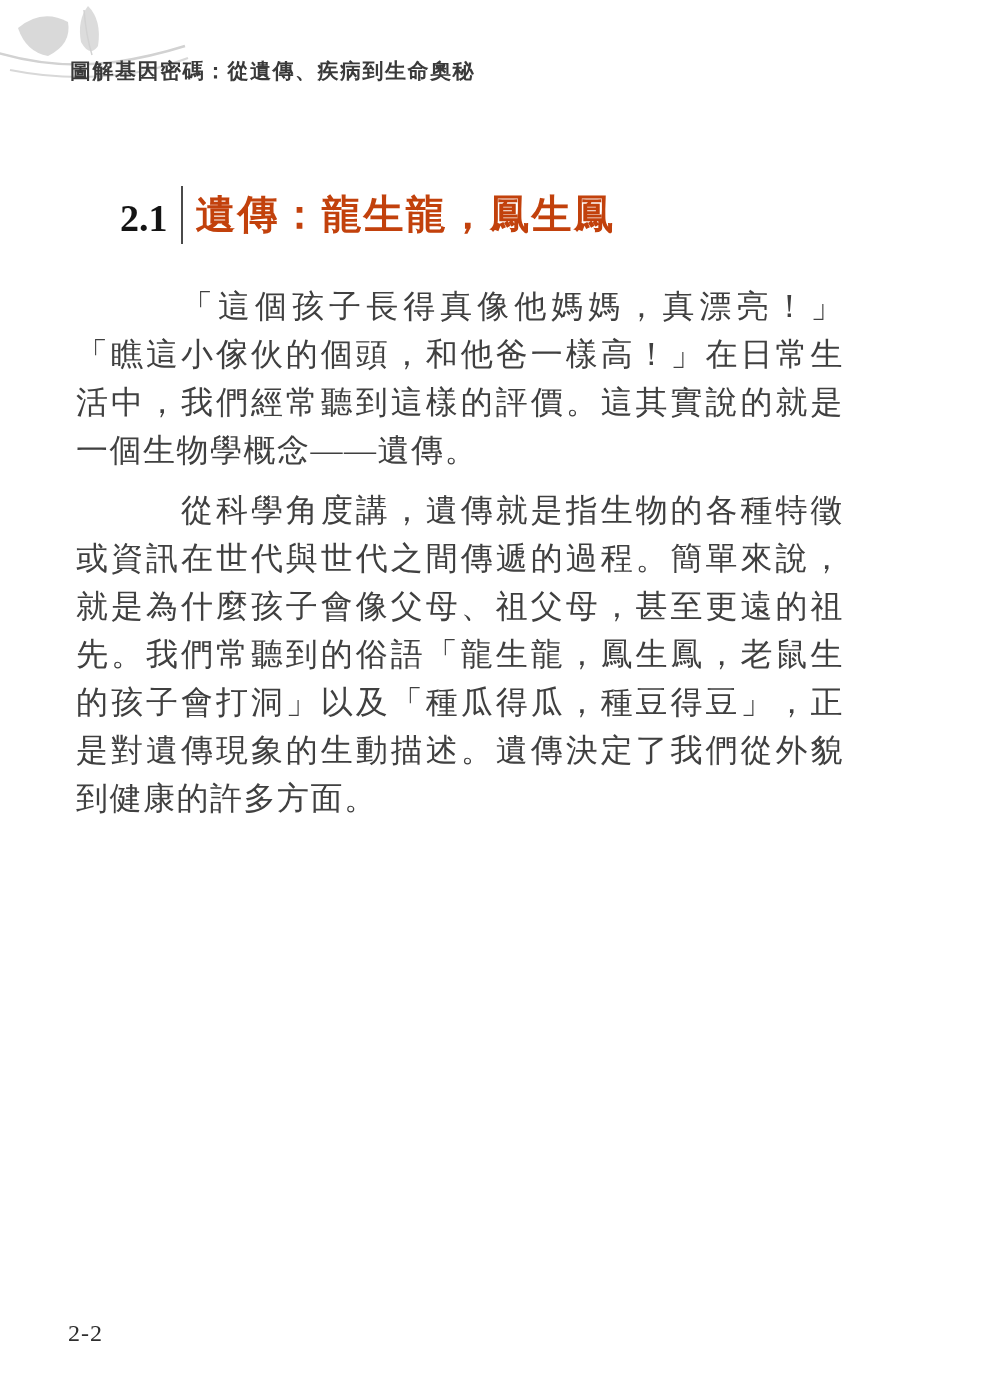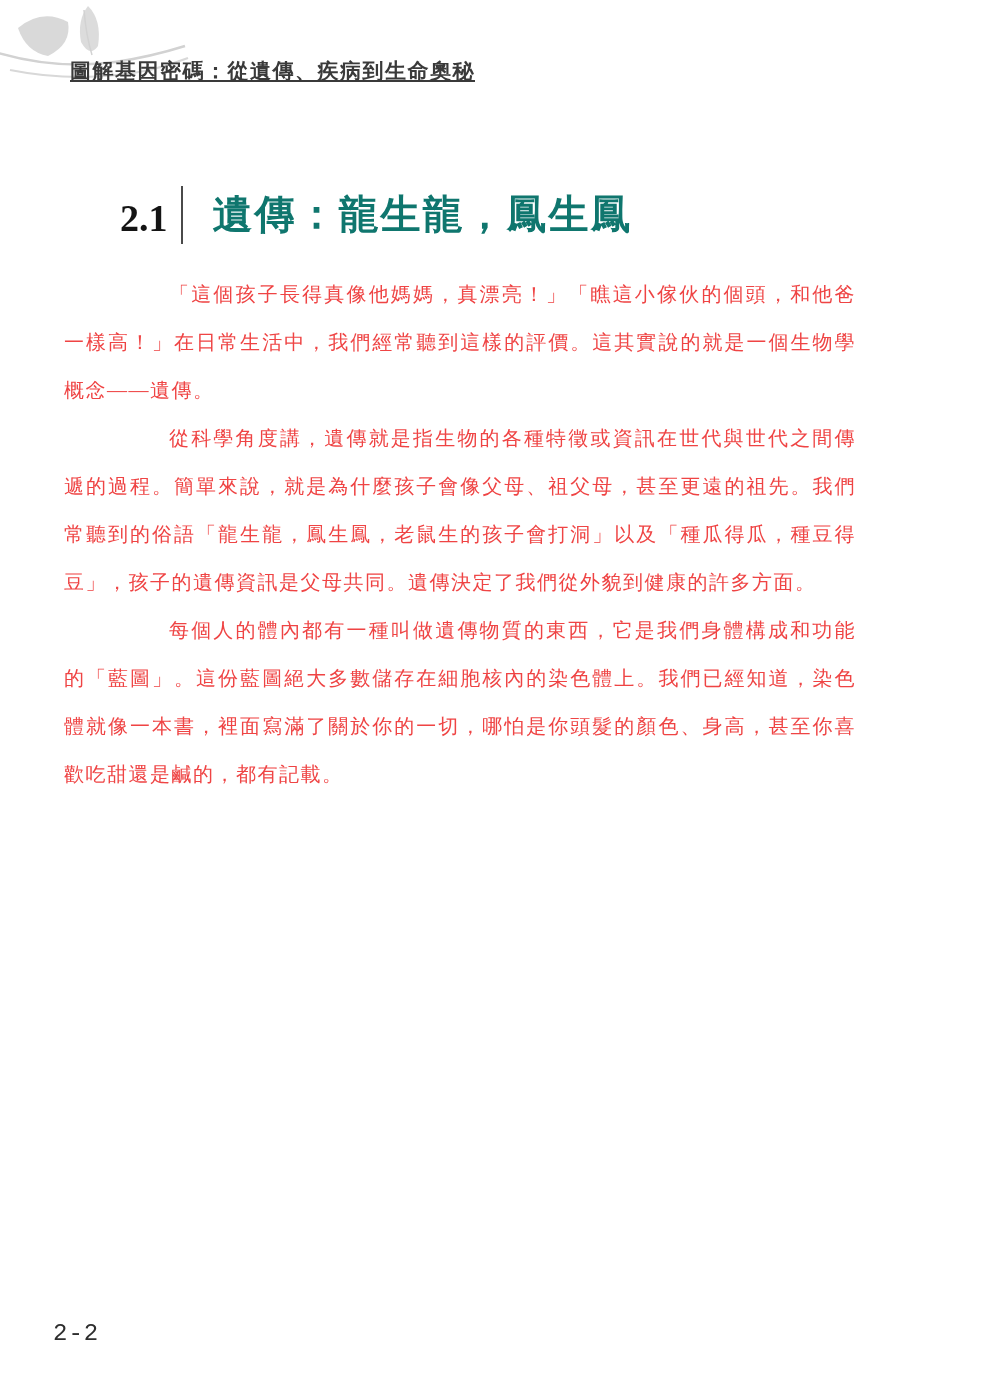--- a/index.html
+++ b/index.html
@@ -29,21 +29,20 @@
   .book-title {
     position: absolute;
     top: 57px;
     left: 70px;
     font-family: "Liberation Sans", "DejaVu Sans", sans-serif;
     font-weight: bold;
     font-size: 21px;
     letter-spacing: 1.5px;
     color: #3a3a3a;
     white-space: nowrap;
-    text-decoration: underline;
   }
 
   
   .section-heading {
     position: absolute;
     top: 183px;
     left: 120px;
     display: flex;
     align-items: center;
     height: 64px;
@@ -59,52 +58,51 @@
   .section-divider {
     width: 2px;
     height: 58px;
     background: #4a4a4a;
     margin: 0 13px 0 13px;
   }
   .section-title {
     font-family: "Liberation Serif", "DejaVu Serif", serif;
     font-weight: bold;
     font-size: 40px;
-    color: #0f766e;
+    color: #c2410c;
     line-height: 1;
     letter-spacing: 2px;
     white-space: nowrap;
-    margin-left: 17px;
   }
 
   
   .body-text {
     position: absolute;
     top: 270px;
     left: 64px;
     width: 792px;
   }
   .body-text p {
-    margin: 0;
+    margin: 12px;
     padding: 0;
-    font-size: 20px;
+    font-size: 32px;
     line-height: 48px;
     letter-spacing: 1.5px;
     text-align: justify;
     text-justify: inter-ideograph;
     text-indent: 105px;
-    color: #ef4444;
+    color: #404040;
   }
 
   
   .page-number {
     position: absolute;
     top: 1320px;
-    left: 53px;
-    font-family: Liberation Mono, monospace;
+    left: 68px;
+    font-family: Liberation Serif, serif;
     font-size: 24px;
     color: #2e2e2e;
     letter-spacing: 1px;
   }
 </style>
 </head>
 <body>
 
 <div class="page">
 
@@ -122,19 +120,18 @@
   <div class="book-title">圖解基因密碼：從遺傳、疾病到生命奧秘</div>
 
   <div class="section-heading">
     <span class="section-number">2.1</span>
     <span class="section-divider"></span>
     <span class="section-title">遺傳：龍生龍，鳳生鳳</span>
   </div>
 
   <div class="body-text">
     <p>「這個孩子長得真像他媽媽，真漂亮！」「瞧這小傢伙的個頭，和他爸一樣高！」在日常生活中，我們經常聽到這樣的評價。這其實說的就是一個生物學概念——遺傳。</p>
-    <p>從科學角度講，遺傳就是指生物的各種特徵或資訊在世代與世代之間傳遞的過程。簡單來說，就是為什麼孩子會像父母、祖父母，甚至更遠的祖先。我們常聽到的俗語「龍生龍，鳳生鳳，老鼠生的孩子會打洞」以及「種瓜得瓜，種豆得豆」，孩子的遺傳資訊是父母共同。遺傳決定了我們從外貌到健康的許多方面。</p>
-    <p>每個人的體內都有一種叫做遺傳物質的東西，它是我們身體構成和功能的「藍圖」。這份藍圖絕大多數儲存在細胞核內的染色體上。我們已經知道，染色體就像一本書，裡面寫滿了關於你的一切，哪怕是你頭髮的顏色、身高，甚至你喜歡吃甜還是鹹的，都有記載。</p>
+    <p>從科學角度講，遺傳就是指生物的各種特徵或資訊在世代與世代之間傳遞的過程。簡單來說，就是為什麼孩子會像父母、祖父母，甚至更遠的祖先。我們常聽到的俗語「龍生龍，鳳生鳳，老鼠生的孩子會打洞」以及「種瓜得瓜，種豆得豆」，正是對遺傳現象的生動描述。遺傳決定了我們從外貌到健康的許多方面。</p>
   </div>
 
   <div class="page-number">2-2</div>
 
 </div>
 
 </body></html>

